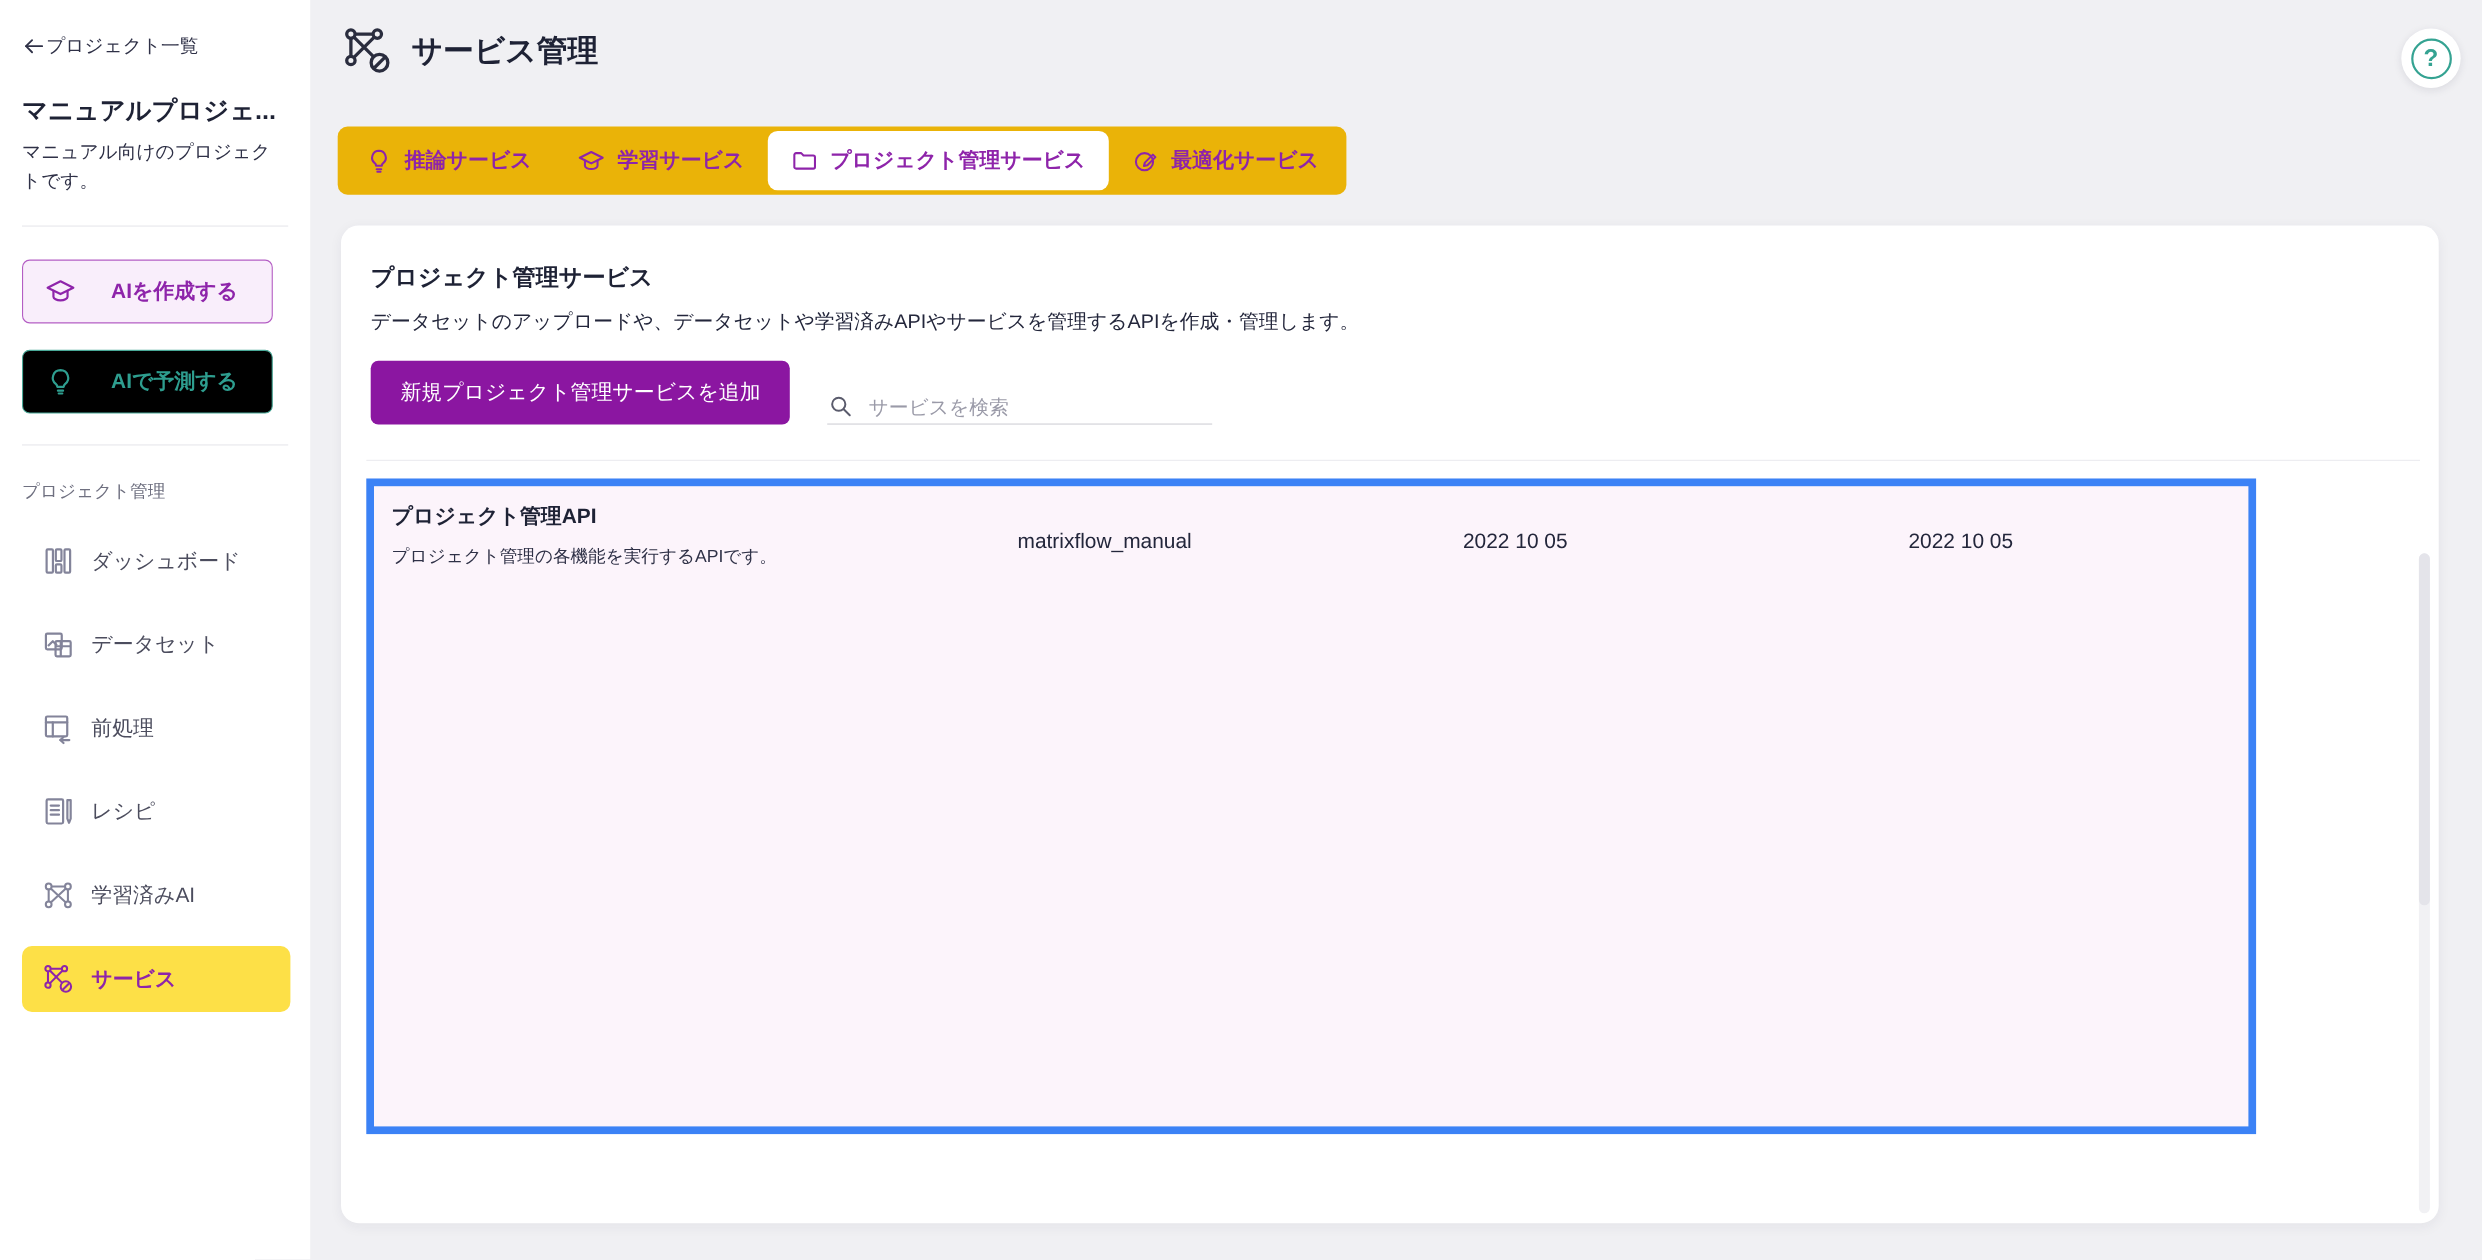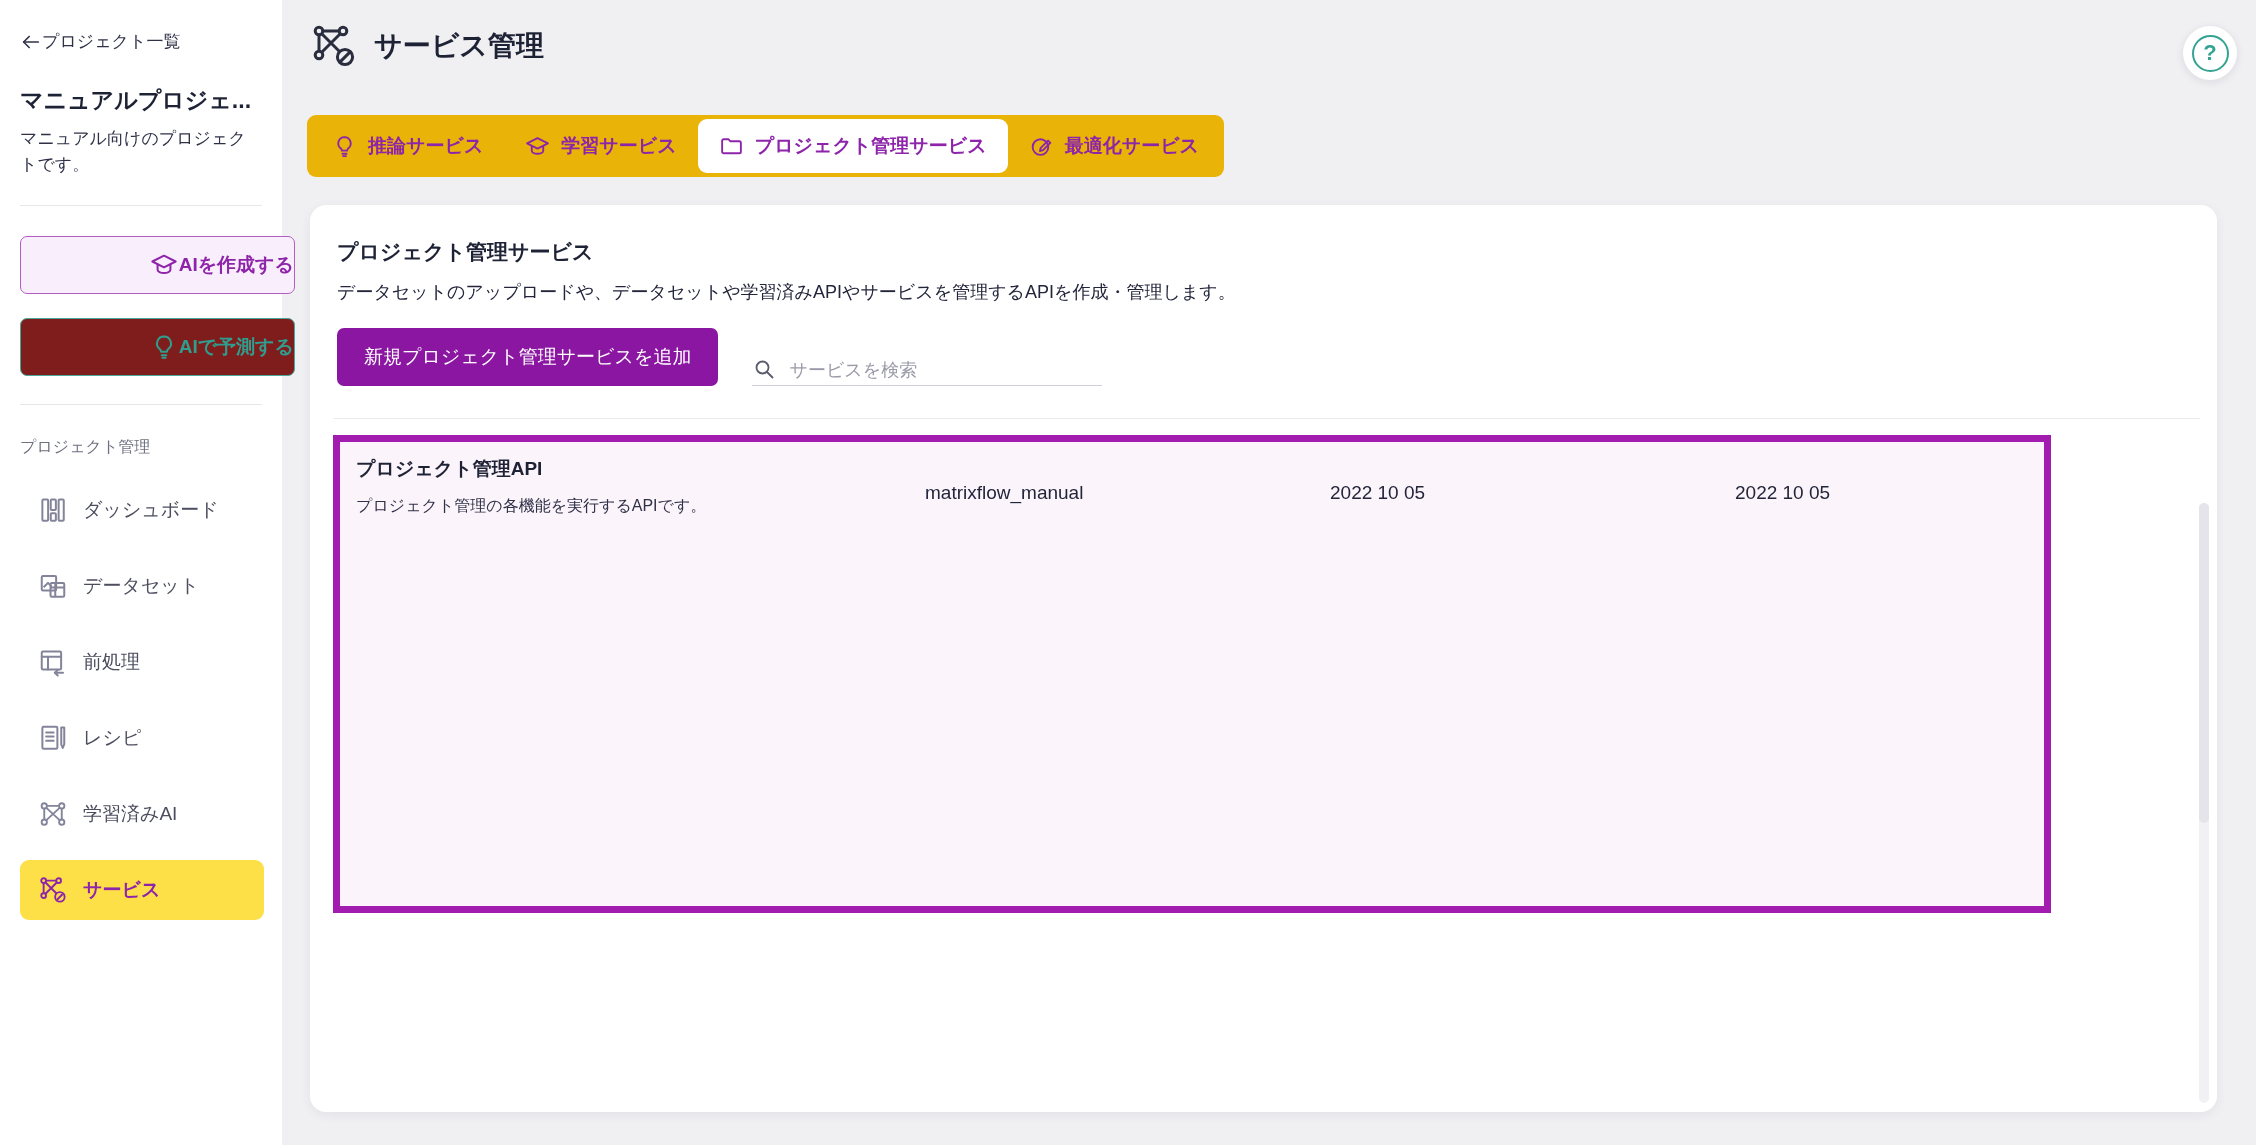--- a/index.html
+++ b/index.html
@@ -16,24 +16,24 @@
   .sidebar {
     position:absolute; left:0; top:0; bottom:0; width:282px;
     background:#ffffff; padding:0 20px;
   }
   .back-link { margin-top:30px; display:flex; align-items:center; gap:0;
     font-size:17px; color:#2f3147; cursor:pointer; }
   .proj-title { margin-top:32px; font-size:23px; font-weight:bold; color:#1e2235; }
   .proj-desc  { margin-top:10px; font-size:17px; line-height:1.5; color:#2f3147; }
   .sep { height:1px; background:#e7e7eb; margin-top:28px; }
 
-  .side-btn { display:flex; align-items:center; gap:1px; width:275px; height:58px;
-    border-radius:7px; font-size:19px; font-weight:bold; padding-left:20px; cursor:pointer;justify-content:flex-end; }
+  .side-btn { display:flex; align-items:center; gap:32px; width:228px; height:58px;
+    border-radius:7px; font-size:19px; font-weight:bold; padding-left:20px; cursor:pointer; }
   .btn-create { margin-top:30px; background:#f9eefb; border:1.5px solid #b45ec4; color:#8e24aa; }
-  .btn-predict { margin-top:24px; background:#7f1d1d; border:1.5px solid #49a897; color:#2e9e8f; }
+  .btn-predict { margin-top:24px; background:#000000; border:1.5px solid #49a897; color:#2e9e8f; }
 
   .section-label { margin-top:32px; font-size:16px; color:#6f7080; }
   .nav { margin-top:22px; }
   .nav-item { display:flex; align-items:center; gap:15px; height:60px; width:244px;
     padding-left:18px; font-size:19px; color:#4c4d5e; border-radius:9px; margin-bottom:16px; cursor:pointer; }
   .nav-item .ico { color:#83849a; }
   .nav-item.active { background:#fde047; color:#8e24aa; font-weight:bold; }
   .nav-item.active .ico { color:#8e24aa; }
 
   
@@ -72,22 +72,22 @@
     font-family:inherit; background:transparent; }
   .search-box input::placeholder { color:#9a9aa8; }
 
   .table-sep { margin-top:32px; height:1px; background:#ececf0; }
 
   .thead { margin-left:23px; padding-top:30px; display:grid;
     grid-template-columns:569px 405px 405px 1fr;
     font-size:18px; font-weight:bold; color:#23263b; }
   .th-sort { color:#8e24aa; display:flex; align-items:center; gap:13px; cursor:pointer; }
 
-  .highlight-box { margin-top:16px; width:1718px; height:478px;
-    border:7px solid #a21caf; background:#fcf4fb; }
+  .highlight-box { margin-top:16px; width:1718px; height:596px;
+    border:7px solid #3b82f6; background:#fcf4fb; }
   .trow { display:grid; grid-template-columns:569px 405px 405px 1fr;
     padding:14px 0 0 16px; cursor:pointer; }
   .cell-name .svc-name { font-size:19px; font-weight:bold; color:#1e2235; }
   .cell-name .svc-desc { margin-top:14px; font-size:16px; color:#2f3147; }
   .cell-plain { padding-top:26px; font-size:19px; color:#23263b; }
 
   .vscroll-track { position:absolute; top:298px; right:8px; width:10px; height:600px;
     background:#f1f1f4; border-radius:5px; }
   .vscroll-thumb { position:absolute; top:0; left:0; width:10px; height:320px;
     background:#e4e4ea; border-radius:5px; }

